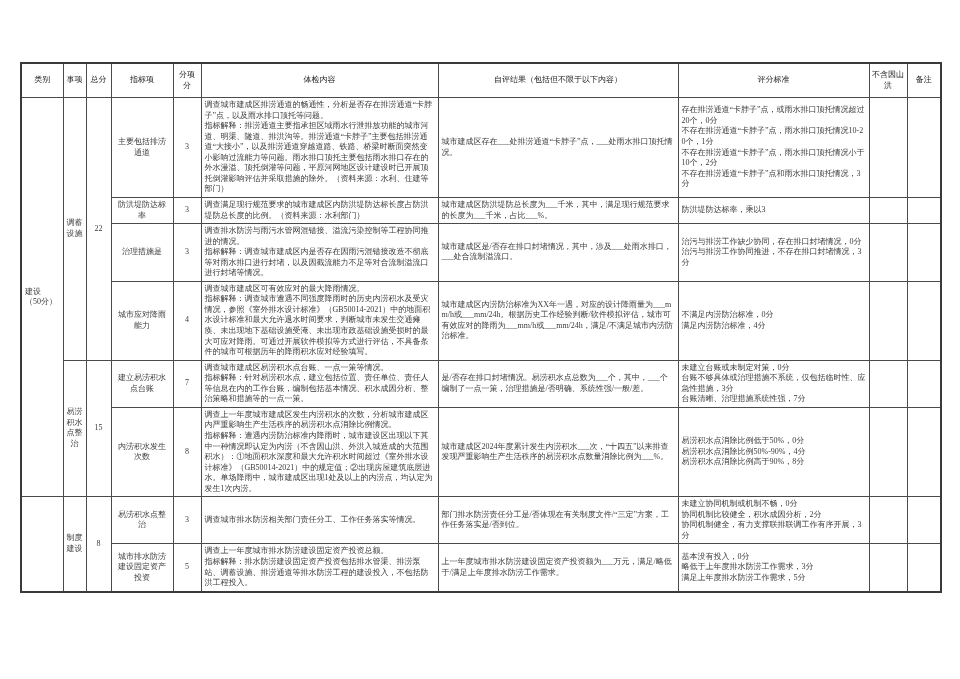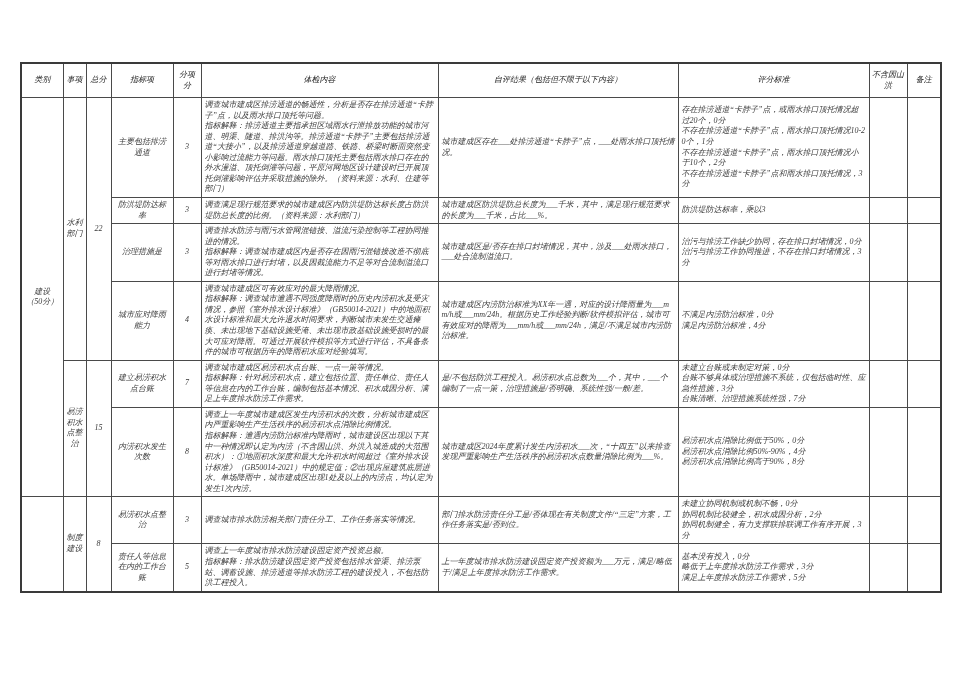--- a/index.html
+++ b/index.html
@@ -7,42 +7,41 @@
   body {
     font-family:"Liberation Serif","DejaVu Serif",serif;
     color:#3b3b3b;
     padding:62px 20px 0 20px;
   }
   table.assess {
     border-collapse:collapse;
     table-layout:fixed;
     width:920px;
     border:2px solid #3a3a3a;
-    font-style:italic;
   }
   table.assess th, table.assess td {
     border:1px solid #4a4a4a;
     font-size:8px;
     line-height:1.32;
     padding:2px 3px;
     vertical-align:middle;
     white-space:pre-wrap;
     word-break:break-all;
     overflow:hidden;
   }
   table.assess th {
     text-align:center;
     font-weight:normal;
     padding:6px 2px;
     color:#222;
   }
   th.red { color:#9c3d3d; }
   td.center { text-align:center; }
   td.topleft { vertical-align:top; text-align:left; }
-  td.cat { vertical-align:top; text-align:center; padding-top:8px; }
+  td.cat { vertical-align:top; text-align:left; padding-top:8px; }
   td.blank { background:#fff; }
 </style>
 </head>
 <body>
 
 <table class="assess">
   <colgroup>
     <col style="width:42px">
       <col style="width:23px">
       <col style="width:25px">
@@ -66,21 +65,21 @@
       <th class="red">评分标准</th>
       <th>不含因山洪</th>
       <th>备注</th>
     </tr>
   </thead>
   <tbody>
 
     <tr>
       <td class="cat" rowspan="6">建设
 （50分）</td>
-      <td class="center" rowspan="4">水利部门</td>
+      <td class="center" rowspan="4">调蓄设施</td>
       <td class="center" rowspan="4">22</td>
       <td class="center">主要包括排涝通道</td>
       <td class="center">3</td>
       <td class="topleft">调查城市建成区排涝通道的畅通性，分析是否存在排涝通道“卡脖子”点，以及雨水排口顶托等问题。
 指标解释：排涝通道主要指承担区域雨水行泄排放功能的城市河道、明渠、隧道、排洪沟等。排涝通道“卡脖子”主要包括排涝通道“大接小”，以及排涝通道穿越道路、铁路、桥梁时断面突然变小影响过流能力等问题。雨水排口顶托主要包括雨水排口存在的外水漫溢、顶托倒灌等问题，平原河网地区设计建设时已开展顶托倒灌影响评估并采取措施的除外。（资料来源：水利、住建等部门）</td>
       <td class="topleft">城市建成区存在___处排涝通道“卡脖子”点，___处雨水排口顶托情况。</td>
       <td class="topleft">存在排涝通道“卡脖子”点，或雨水排口顶托情况超过20个，0分
 不存在排涝通道“卡脖子”点，雨水排口顶托情况10-20个，1分
 不存在排涝通道“卡脖子”点，雨水排口顶托情况小于10个，2分
 不存在排涝通道“卡脖子”点和雨水排口顶托情况，3分</td>
@@ -121,22 +120,22 @@
       <td class="blank"></td>
       <td class="blank"></td>
     </tr>
 
     <tr>
       <td class="center" rowspan="2">易涝积水点整治</td>
       <td class="center" rowspan="2">15</td>
       <td class="center">建立易涝积水点台账</td>
       <td class="center">7</td>
       <td class="topleft">调查城市建成区易涝积水点台账、一点一策等情况。
-指标解释：针对易涝积水点，建立包括位置、责任单位、责任人等信息在内的工作台账，编制包括基本情况、积水成因分析、满足上年度排水防涝工作需求。</td>
-      <td class="topleft">是/不包括防洪工程投入。易涝积水点总数为___个，其中，___个编制了一点一策，治理措施是/否明确、系统性强/一般/差。</td>
+指标解释：针对易涝积水点，建立包括位置、责任单位、责任人等信息在内的工作台账，编制包括基本情况、积水成因分析、整治策略和措施等的一点一策。</td>
+      <td class="topleft">是/否存在排口封堵情况。易涝积水点总数为___个，其中，___个编制了一点一策，治理措施是/否明确、系统性强/一般/差。</td>
       <td class="topleft">未建立台账或未制定对策，0分
 台账不够具体或治理措施不系统，仅包括临时性、应急性措施，3分
 台账清晰、治理措施系统性强，7分</td>
       <td class="blank"></td>
       <td class="blank"></td>
     </tr>
 
     <tr>
       <td class="center">内涝积水发生次数</td>
       <td class="center">8</td>
@@ -159,21 +158,21 @@
       <td class="topleft">调查城市排水防涝相关部门责任分工、工作任务落实等情况。</td>
       <td class="topleft">部门排水防涝责任分工是/否体现在有关制度文件/“三定”方案，工作任务落实是/否到位。</td>
       <td class="topleft">未建立协同机制或机制不畅，0分
 协同机制比较健全，积水成因分析，2分
 协同机制健全，有力支撑联排联调工作有序开展，3分</td>
       <td class="blank"></td>
       <td class="blank"></td>
     </tr>
 
     <tr>
-      <td class="center">责任人等信息在内的工作台账</td>
+      <td class="center">城市排水防涝建设固定资产投资</td>
       <td class="center">5</td>
       <td class="topleft">调查上一年度城市排水防涝建设固定资产投资总额。
 指标解释：排水防涝建设固定资产投资包括排水管渠、排涝泵站、调蓄设施、排涝通道等排水防涝工程的建设投入，不包括防洪工程投入。</td>
       <td class="topleft">上一年度城市排水防涝建设固定资产投资额为___万元，满足/略低于/满足上年度排水防涝工作需求。</td>
       <td class="topleft">基本没有投入，0分
 略低于上年度排水防涝工作需求，3分
 满足上年度排水防涝工作需求，5分</td>
       <td class="blank"></td>
       <td class="blank"></td>
     </tr>

